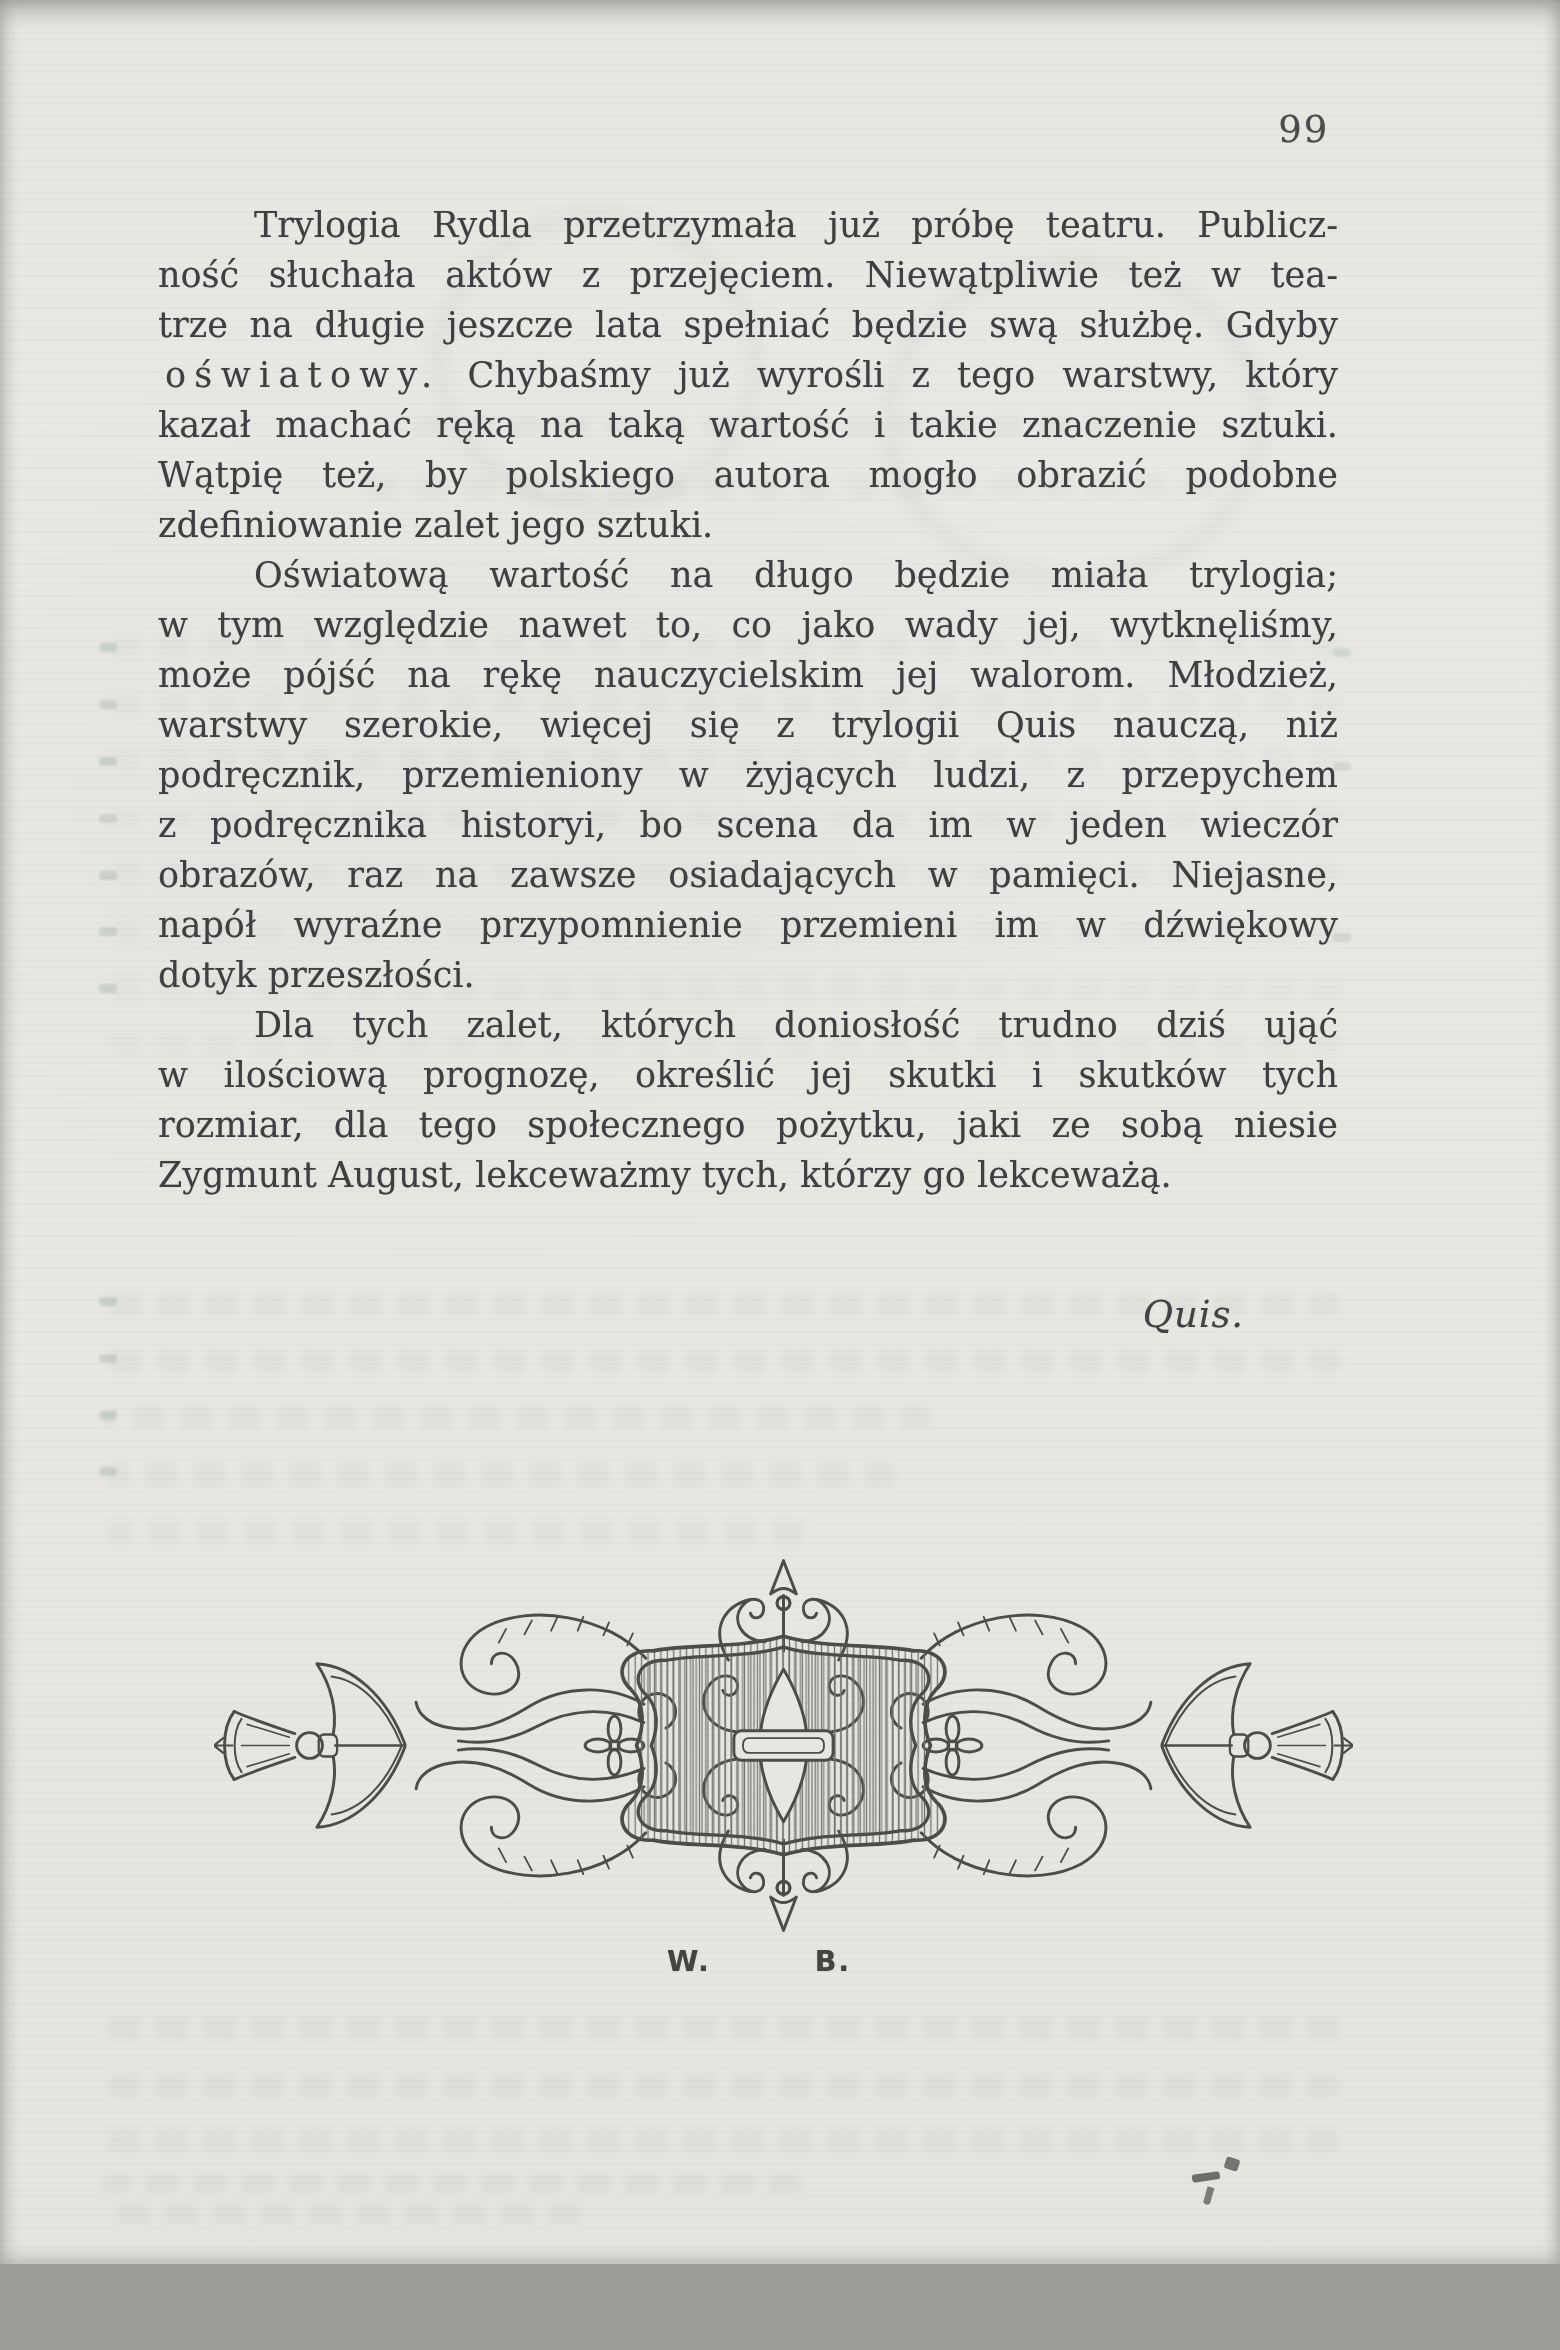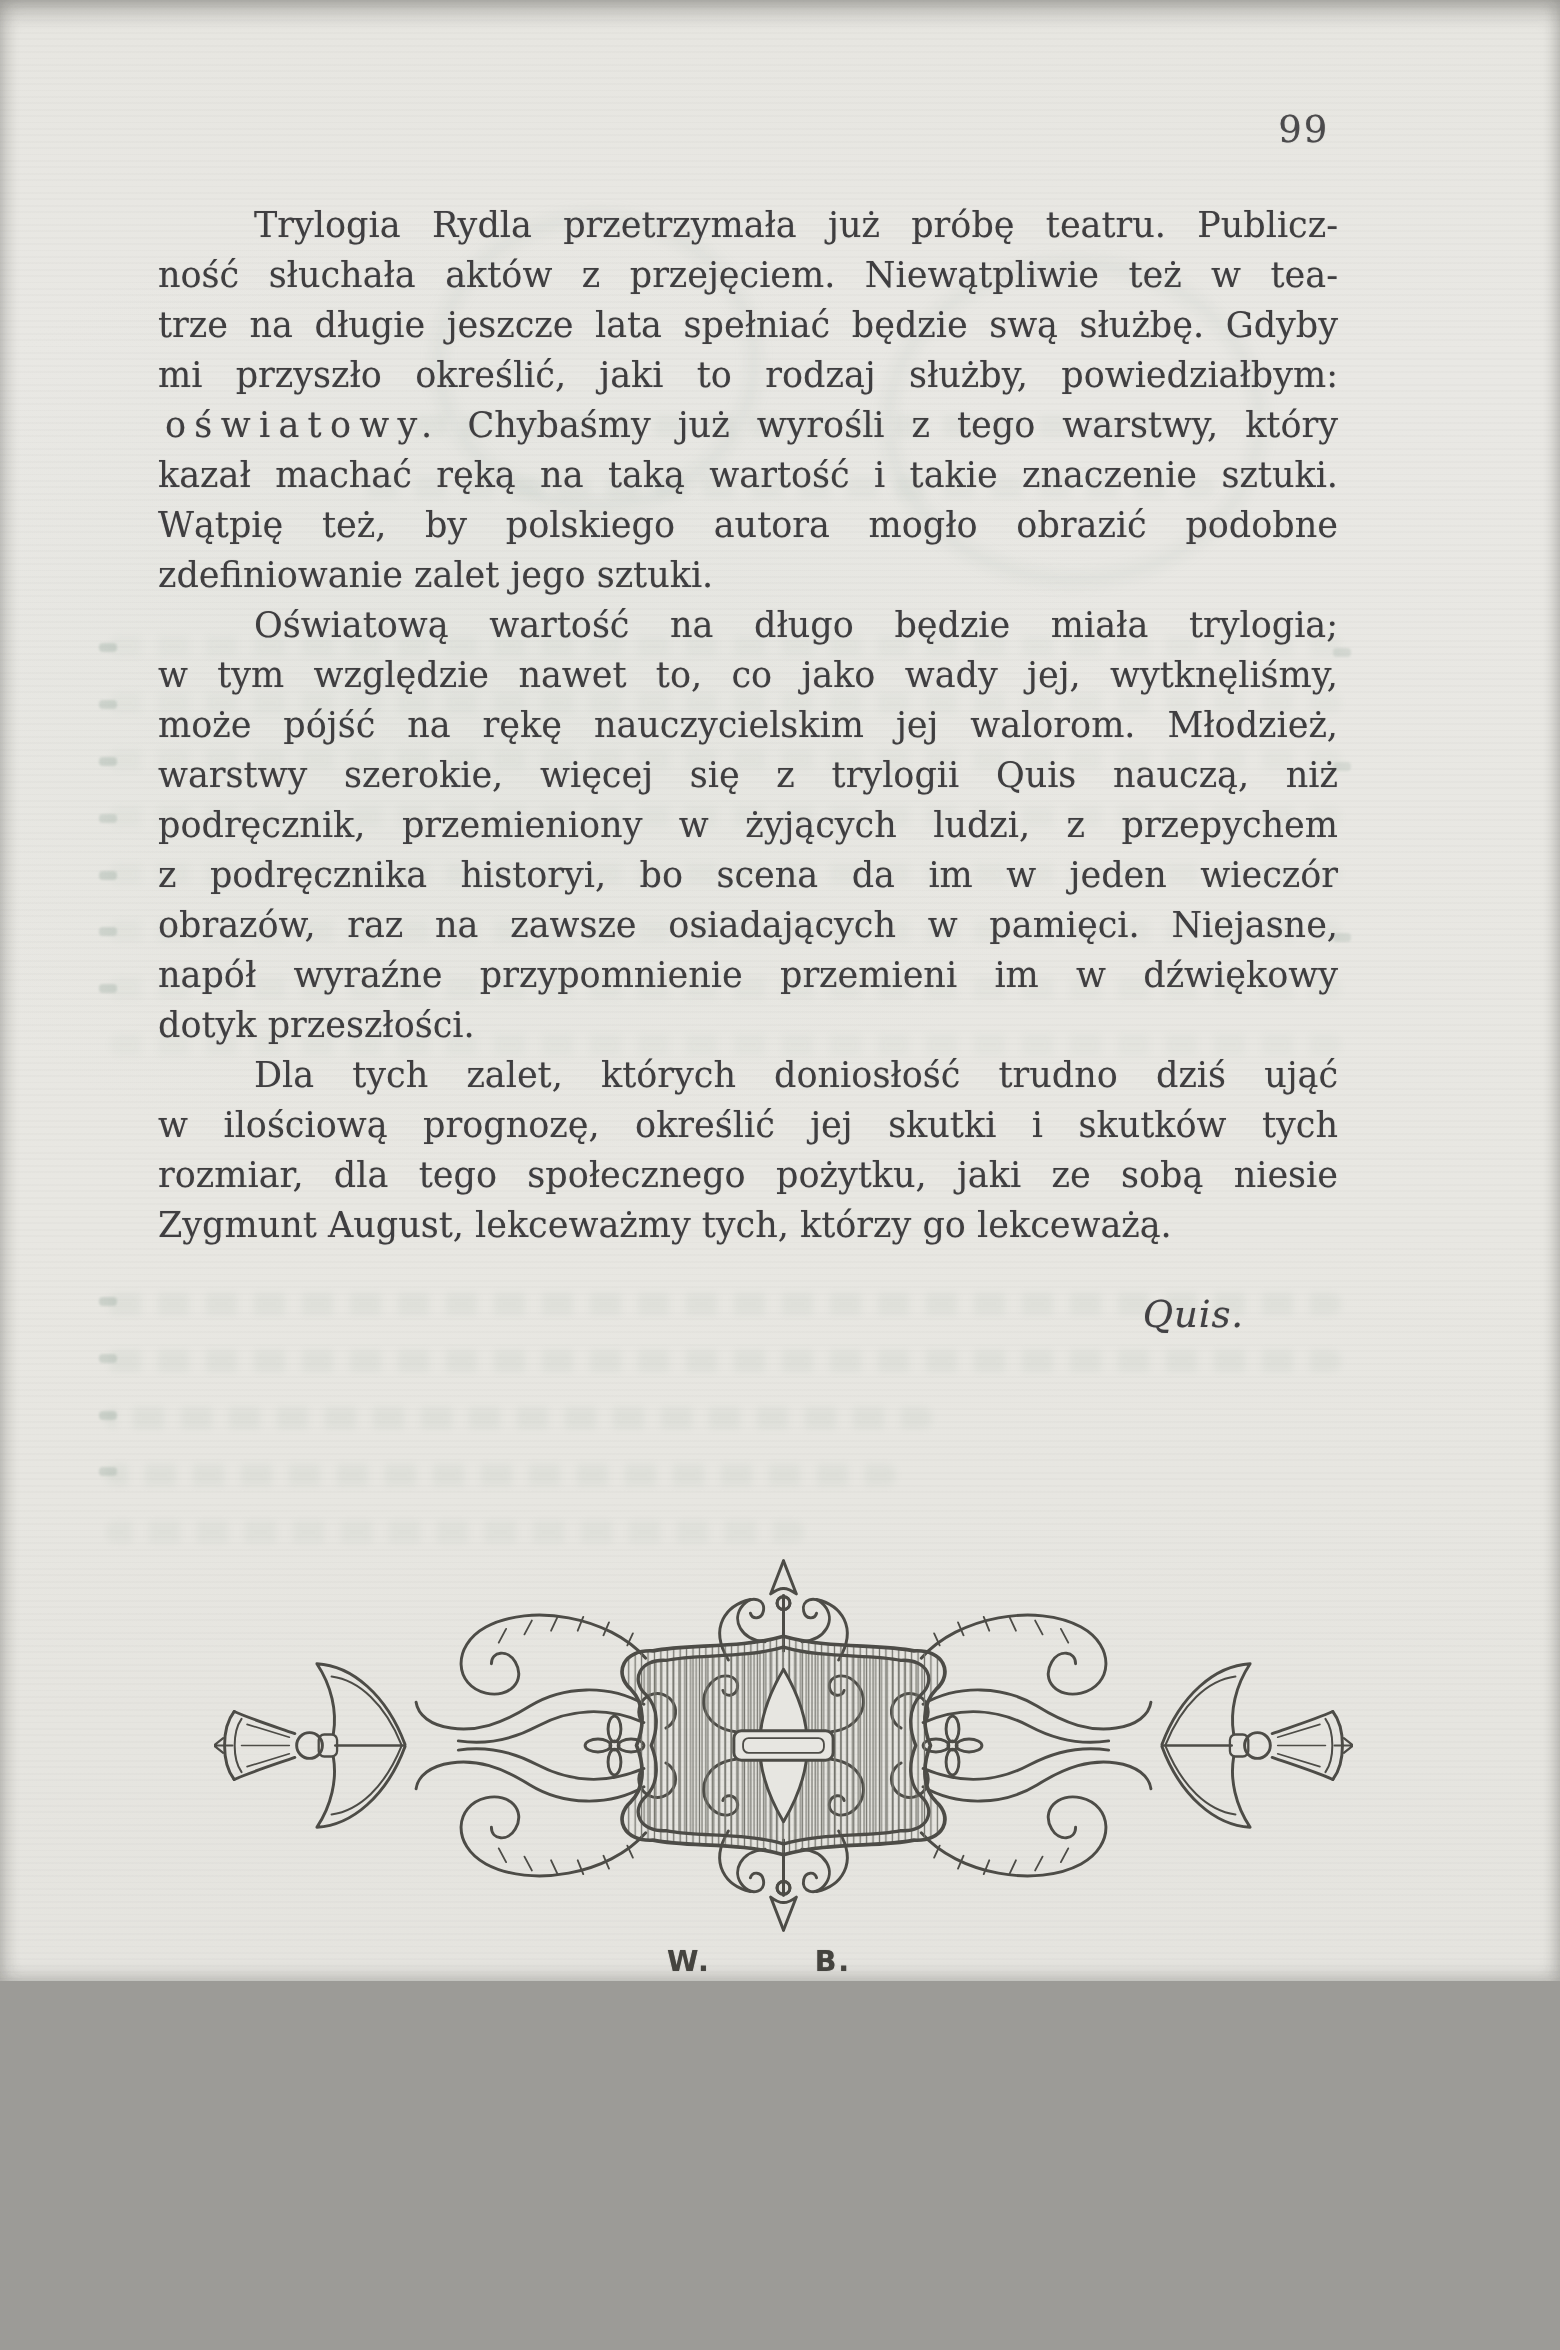--- a/index.html
+++ b/index.html
@@ -1,17 +1,17 @@
 <!DOCTYPE html>
 <html style="font-size:14.7px"><head>
 <meta charset="utf-8">
 <style>
   html,body{margin:0;padding:0;background:#9c9b97;}
   .page{
-    position:relative;width:1560px;height:1981px;overflow:hidden;
+    position:relative;width:1560px;height:2264px;overflow:hidden;
     background:
       repeating-linear-gradient(180deg, rgba(0,0,0,0.014) 0 1.8px, rgba(0,0,0,0) 1.8px 6.4px),
       radial-gradient(1102px 826px at 30% 35%, rgba(190,205,195,0.10), rgba(190,205,195,0) 60%),
       linear-gradient(180deg,#d8d7d2 0,#e7e6e1 31px,#e9e8e4 18%, #e8e7e2 62%, #e5e4df 100%);
     box-shadow: inset 0 9.2px 20px rgba(40,40,38,0.22),
                 inset 5.5px 0 16.5px rgba(40,40,38,0.07),
                 inset -4.6px 0 13px rgba(40,40,38,0.06),
                 inset 0 -7.3px 16.5px rgba(40,40,38,0.10);
     font-family:"DejaVu Serif", serif;
     color:#3f3e40;
@@ -109,21 +109,20 @@
   <div class="stub" style="left:1333px;top:762px;opacity:.20;"></div>
   <div class="stub" style="left:1333px;top:933px;opacity:.22;"></div>
 
   <div class="pageno">99</div>
 
   <div class="textblock">
     <div class="para">
       <div class="tline indent">Trylogia Rydla przetrzymała już próbę teatru. Publicz-</div>
       <div class="tline">ność słuchała aktów z przejęciem.  Niewątpliwie też w tea-</div>
       <div class="tline">trze na długie jeszcze lata spełniać będzie swą służbę.  Gdyby</div>
-      <div class="tline">mi przyszło określić, jaki to rodzaj służby, powiedziałbym:</div>
       <div class="tline"><span class="sperr">oświatowy.</span><span> Chybaśmy już wyrośli z tego warstwy, który</span></div>
       <div class="tline">kazał machać ręką na taką wartość i takie znaczenie sztuki.</div>
       <div class="tline">Wątpię też, by polskiego autora mogło obrazić podobne</div>
       <div class="tline last">zdefiniowanie zalet jego sztuki.</div>
     </div>
     <div class="para">
       <div class="tline indent">Oświatową wartość na długo będzie miała trylogia;</div>
       <div class="tline">w tym względzie nawet to, co jako wady jej, wytknęliśmy,</div>
       <div class="tline">może pójść na rękę nauczycielskim jej walorom.  Młodzież,</div>
       <div class="tline">warstwy szerokie, więcej się z trylogii Quis nauczą, niż</div>

